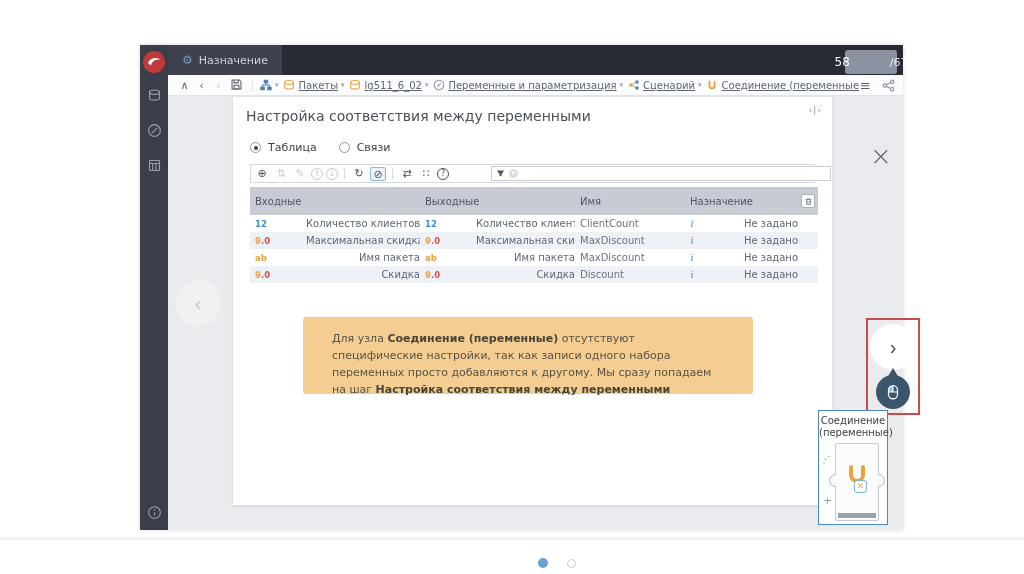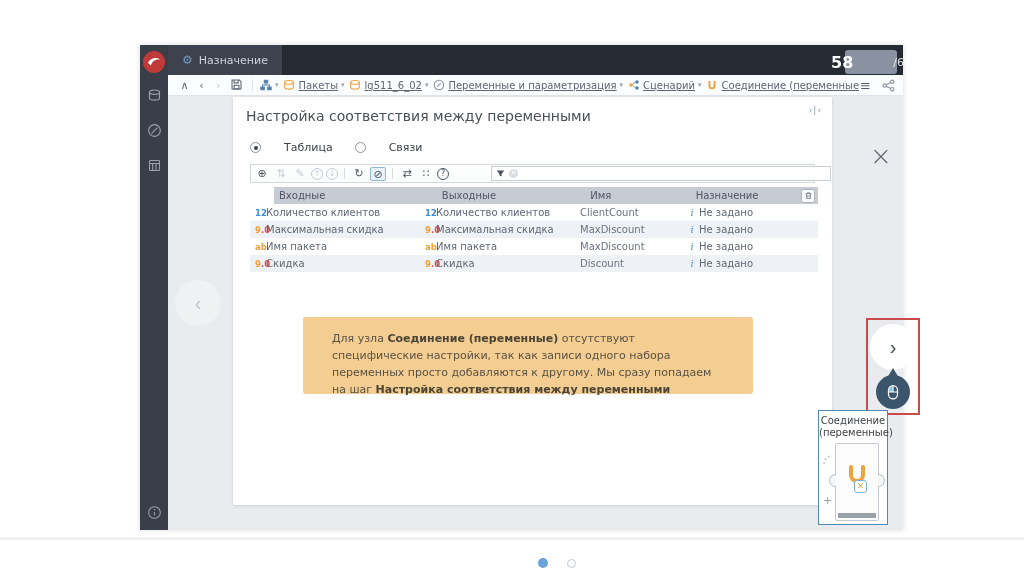--- a/index.html
+++ b/index.html
@@ -16,21 +16,21 @@
   .logo { position:absolute; left:2px; top:5px; width:24px; height:24px; }
   .sb-icons { position:absolute; left:0; top:40px; width:28px; display:flex; flex-direction:column; align-items:center; gap:15px; }
   .sb-btn { width:20px; height:20px; display:flex; align-items:center; justify-content:center; cursor:pointer; }
   .sb-foot { position:absolute; left:4px; bottom:8px; width:20px; height:20px; display:flex; align-items:center; justify-content:center; }
 
   
   .tabbar { position:absolute; left:28px; top:0; width:735px; height:30px; background:#262a33; }
   .tab { position:absolute; left:0; top:0; height:30px; padding:0 14px; background:#3d424e; display:flex; align-items:center; gap:6px; color:#ccd2da; font-size:11px; }
   .tab-gear { color:#6f9bc0; font-size:12px; line-height:1; }
   .badge { position:absolute; left:705px; top:5px; width:52px; height:24px; background:#8a92a2; border-radius:3px; display:flex; align-items:center; justify-content:center; color:#fff; z-index:5; }
-  .badge b { font-size:16px; font-weight:700; }
+  .badge b { font-size:12px; font-weight:400; }
   .badge span { font-size:11px; opacity:.85;margin-left:40px; }
 
   
   .toolbar { position:absolute; left:28px; top:30px; width:735px; height:21px; background:#fbfcfd; border-bottom:1px solid #e2e5e8; display:flex; align-items:center; padding:0 8px; }
   .tb-ic { color:#5d6571; font-size:11px; width:17px; text-align:center; cursor:pointer; line-height:1; }
   .tb-ic.dis { color:#c3c9d1; }
   .tb-sep { width:1px; height:13px; background:#e0e3e7; margin:0 6px; }
   .breadcrumb { display:flex; align-items:center; gap:4px; flex:1; overflow:hidden; }
   .bc-item { display:flex; align-items:center; gap:3px; cursor:pointer; white-space:nowrap; }
   .bc-label { font-size:10px; color:#5f6672;text-decoration:underline; }
@@ -44,50 +44,50 @@
 
   .nav-left { position:absolute; left:7px; top:184px; width:46px; height:46px; border-radius:50%; background:#f0f1f2; border:none; color:#c0c5cb; font-size:20px; cursor:pointer; line-height:44px; text-align:center; }
 
   .close-x { position:absolute; left:700px; top:48px; width:26px; height:26px; color:#5d6571; font-size:26px; font-weight:300; line-height:24px; text-align:center; cursor:pointer; }
 
   
   .panel { position:absolute; left:65px; top:1px; width:599px; height:408px; background:#fff; box-shadow:0 1px 3px rgba(0,0,0,.12); }
   .collapse { position:absolute; right:10px; top:8px; font-size:9px; color:#8a93a0; letter-spacing:1px; cursor:pointer; }
   .p-title { position:absolute; left:13px; top:11px; font-size:14px; color:#494f57; }
   .radios { position:absolute; left:17px; top:44px; display:flex; gap:22px; }
-  .radio-item { display:flex; align-items:center; gap:23px; cursor:pointer; }
+  .radio-item { display:flex; align-items:center; gap:7px; cursor:pointer; }
   .radio { width:11px; height:11px; border:1px solid #8a93a0; border-radius:50%; background:#fff; position:relative; }
   .radio.sel::after { content:""; position:absolute; inset:2.5px; background:#3d4248; border-radius:50%; }
   .radio-label { font-size:11px; color:#3d4248; }
 
   
   .t2wrap { position:absolute; left:17px; top:67px; width:565px; height:19px; border:1px solid #d4d8dd; background:#fcfdfd; display:flex; align-items:center; padding:0 3px; gap:3px; }
   .t2i { width:16px; height:14px; line-height:14px; text-align:center; font-size:11px; color:#4e5661; cursor:pointer; }
   .t2i.circ { width:12px; height:12px; border:1px solid currentColor; border-radius:50%; font-size:8px; line-height:10px; }
   .t2i.disabled { color:#c6ccd3; }
   .t2i.active { border:1px solid #8fb8d8; background:#eaf2f9; border-radius:2px; }
   .t2sep { width:1px; height:11px; background:#d8dce1; margin:0 3px; }
   .filter { position:absolute; left:240px; top:1px; width:340px; height:15px; border:1px solid #c9ced5; background:#fff; display:flex; align-items:center; padding:0 4px; gap:4px; }
   .filter input { border:none; outline:none; flex:1; font-size:9.5px; color:#5d6571; font-family:inherit; background:transparent; }
   .filter input::placeholder { color:#9aa1ad; }
   .f-clear { width:9px; height:9px; border-radius:50%; background:#d9dde1; color:#fff; font-size:7px; line-height:9px; text-align:center; cursor:pointer; }
 
   
   .mtable { position:absolute; left:17px; top:90px; width:568px; }
-  .thead { display:flex; height:17px; background:#c7ccd4; align-items:center;margin-left:24px; }
+  .thead { display:flex; height:28px; background:#c7ccd4; align-items:center; }
   .th { font-size:10px; color:#4e5661; padding-left:5px; }
   .trow { display:flex; height:17px; align-items:center; background:#fff; cursor:pointer; }
   .trow.alt { background:#eef1f6; }
-  .tc { display:flex; align-items:center; overflow:hidden; white-space:nowrap; }
+  .tc { display:flex; align-items:center; overflow:hidden; white-space:nowrap;justify-content:space-between; }
   .c-in { width:170px; } .c-out { width:155px; } .c-name { width:110px; } .c-asg { width:113px; } .c-del { width:20px; justify-content:center; }
   .tg { width:16px; text-align:left; font-size:8.5px; font-weight:700; padding-left:5px; flex:none; }
   .tg-int { color:#3d8fd1; }
   .tg-str { color:#f0a13c; }
   .tgr1 { color:#f0a13c; } .tgr2 { color:#d9534f; }
-  .cell-text { font-size:10px; color:#5e6774; }
+  .cell-text { font-size:10px; color:#5e6774;padding-left:40px; }
   .c-name { font-size:10px; color:#6a7380; padding-left:5px; }
   .info-i { font-family:"DejaVu Serif",serif; font-style:italic; color:#4a90d9; font-size:10px; width:14px; text-align:center; flex:none; cursor:pointer; }
   .del-box { width:14px; height:14px; border:1px solid #aab2bc; border-radius:2px; display:flex; align-items:center; justify-content:center; cursor:pointer; background:#fff; }
 
   
   .note { position:absolute; left:70px; top:220px; width:450px; height:77px; background:#f3cd92; border-radius:3px; padding:13px 29px; }
   .note-text { font-size:11px; line-height:1.55; color:#5a5244; }
   .note-text .b { font-weight:700; color:#4a4436; }
 
   

